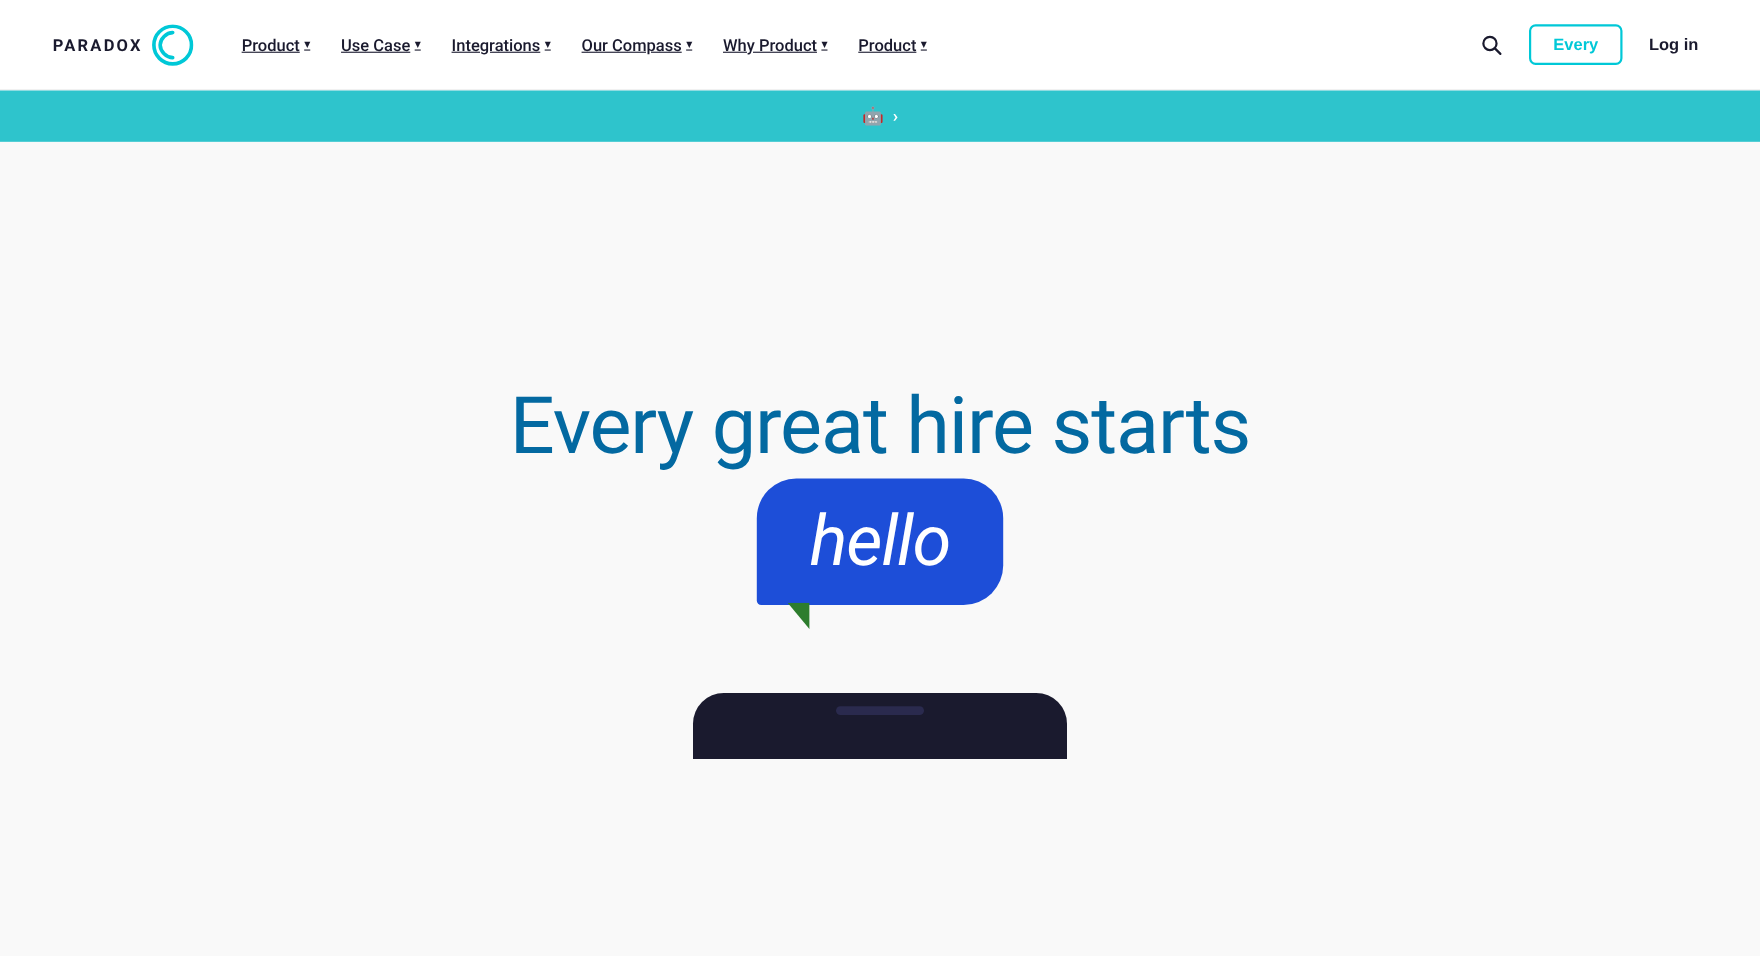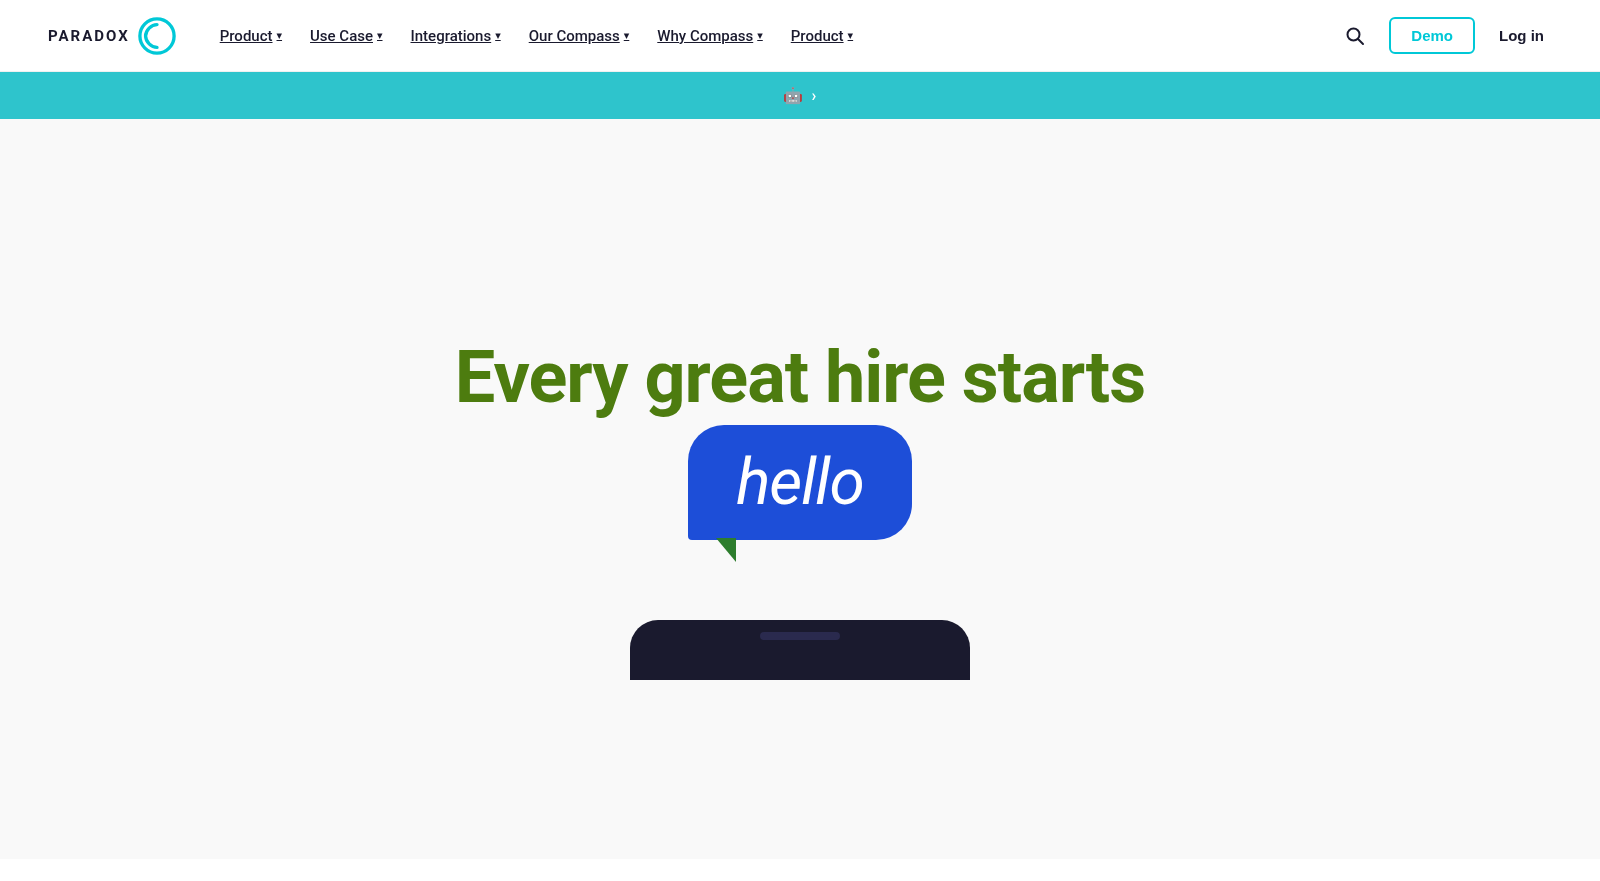--- a/index.html
+++ b/index.html
@@ -14,21 +14,21 @@
       color: #1a1a2e;
       overflow-x: hidden;
     }
 
     
     .navbar {
       display: flex;
       align-items: center;
       justify-content: space-between;
       padding: 0 48px;
-      height: 72px;
+      height: 82px;
       background: #fff;
       border-bottom: 1px solid #f0f0f0;
       position: relative;
       z-index: 100;
     }
 
     .navbar-left {
       display: flex;
       align-items: center;
       gap: 0;
@@ -151,22 +151,22 @@
       flex-direction: column;
       align-items: center;
       justify-content: center;
       padding: 80px 48px 40px;
       background: #f9f9f9;
       min-height: 740px;
     }
 
     .hero-headline {
       font-size: 72px;
-      font-weight: 700;
-      color: #4d7c0f;
+      font-weight: 400;
+      color: #0369a1;
       text-align: center;
       line-height: 1.1;
       letter-spacing: -1px;
       margin-bottom: 0;
     }
 
     .hero-subline {
       display: flex;
       align-items: center;
       justify-content: center;
@@ -274,38 +274,38 @@
       </a>
       <a class="nav-item">
         <span>Integrations</span>
         <span class="nav-chevron">▾</span>
       </a>
       <a class="nav-item">
         <span>Our Compass</span>
         <span class="nav-chevron">▾</span>
       </a>
       <a class="nav-item">
-        <span>Why Compass</span>
+        <span>Why Product</span>
         <span class="nav-chevron">▾</span>
       </a>
       <a class="nav-item">
         <span>Product</span>
         <span class="nav-chevron">▾</span>
       </a>
     </nav>
   </div>
 
   <div class="navbar-right">
     <button class="search-icon-btn">
       <svg width="20" height="20" viewBox="0 0 20 20" fill="none" xmlns="http://www.w3.org/2000/svg">
         <circle cx="8.5" cy="8.5" r="6" stroke="#1a1a2e" stroke-width="2"></circle>
         <path d="M13 13L18 18" stroke="#1a1a2e" stroke-width="2" stroke-linecap="round"></path>
       </svg>
     </button>
-    <button class="demo-btn">Demo</button>
+    <button class="demo-btn">Every</button>
     <button class="login-btn">Log in</button>
   </div>
 </nav>
 
 <div class="banner">
   <div class="banner-content">
     <span class="banner-emoji">🤖</span>
     <span class="banner-arrow">›</span>
   </div>
 </div>

